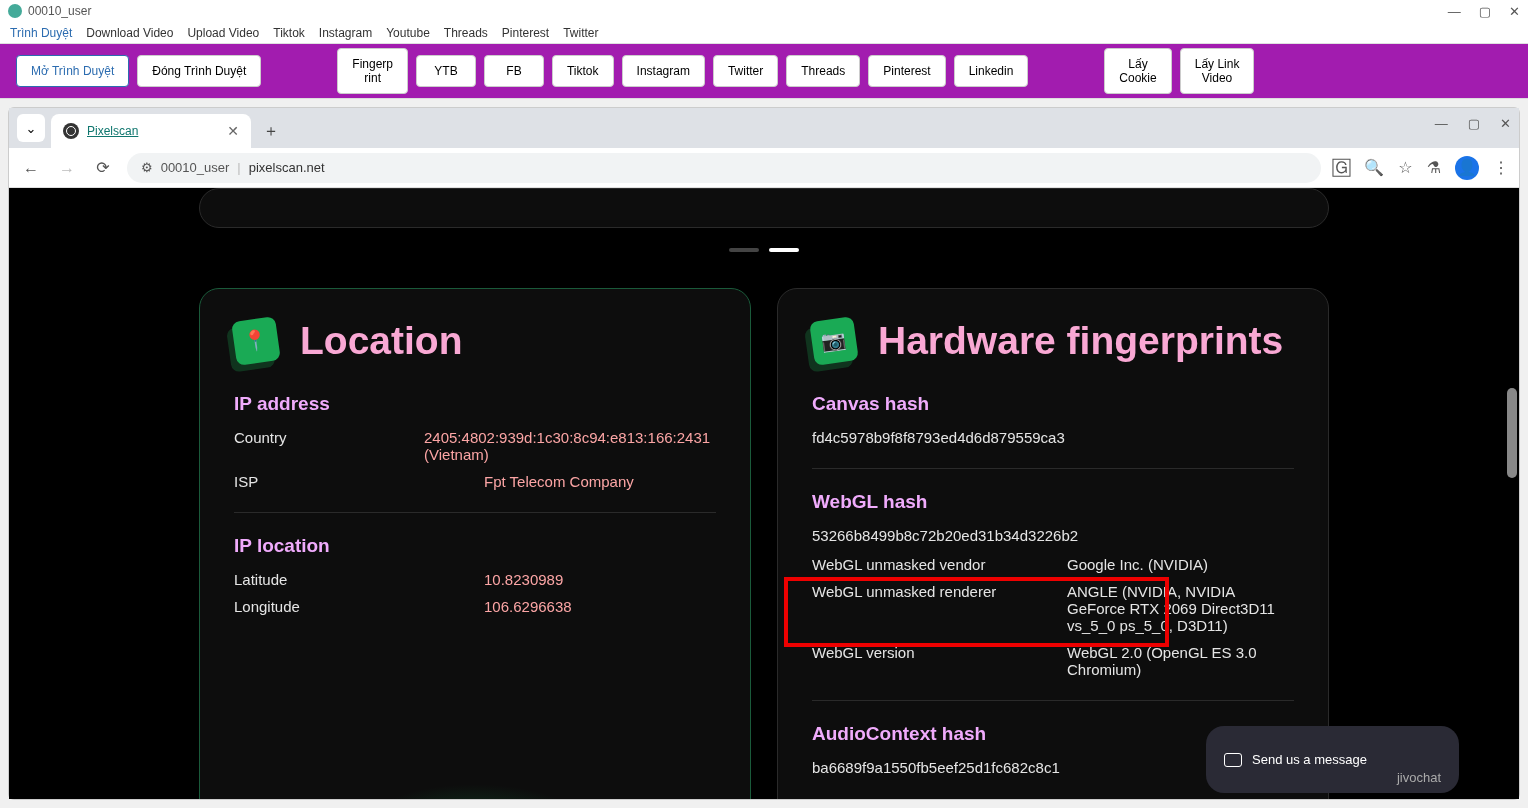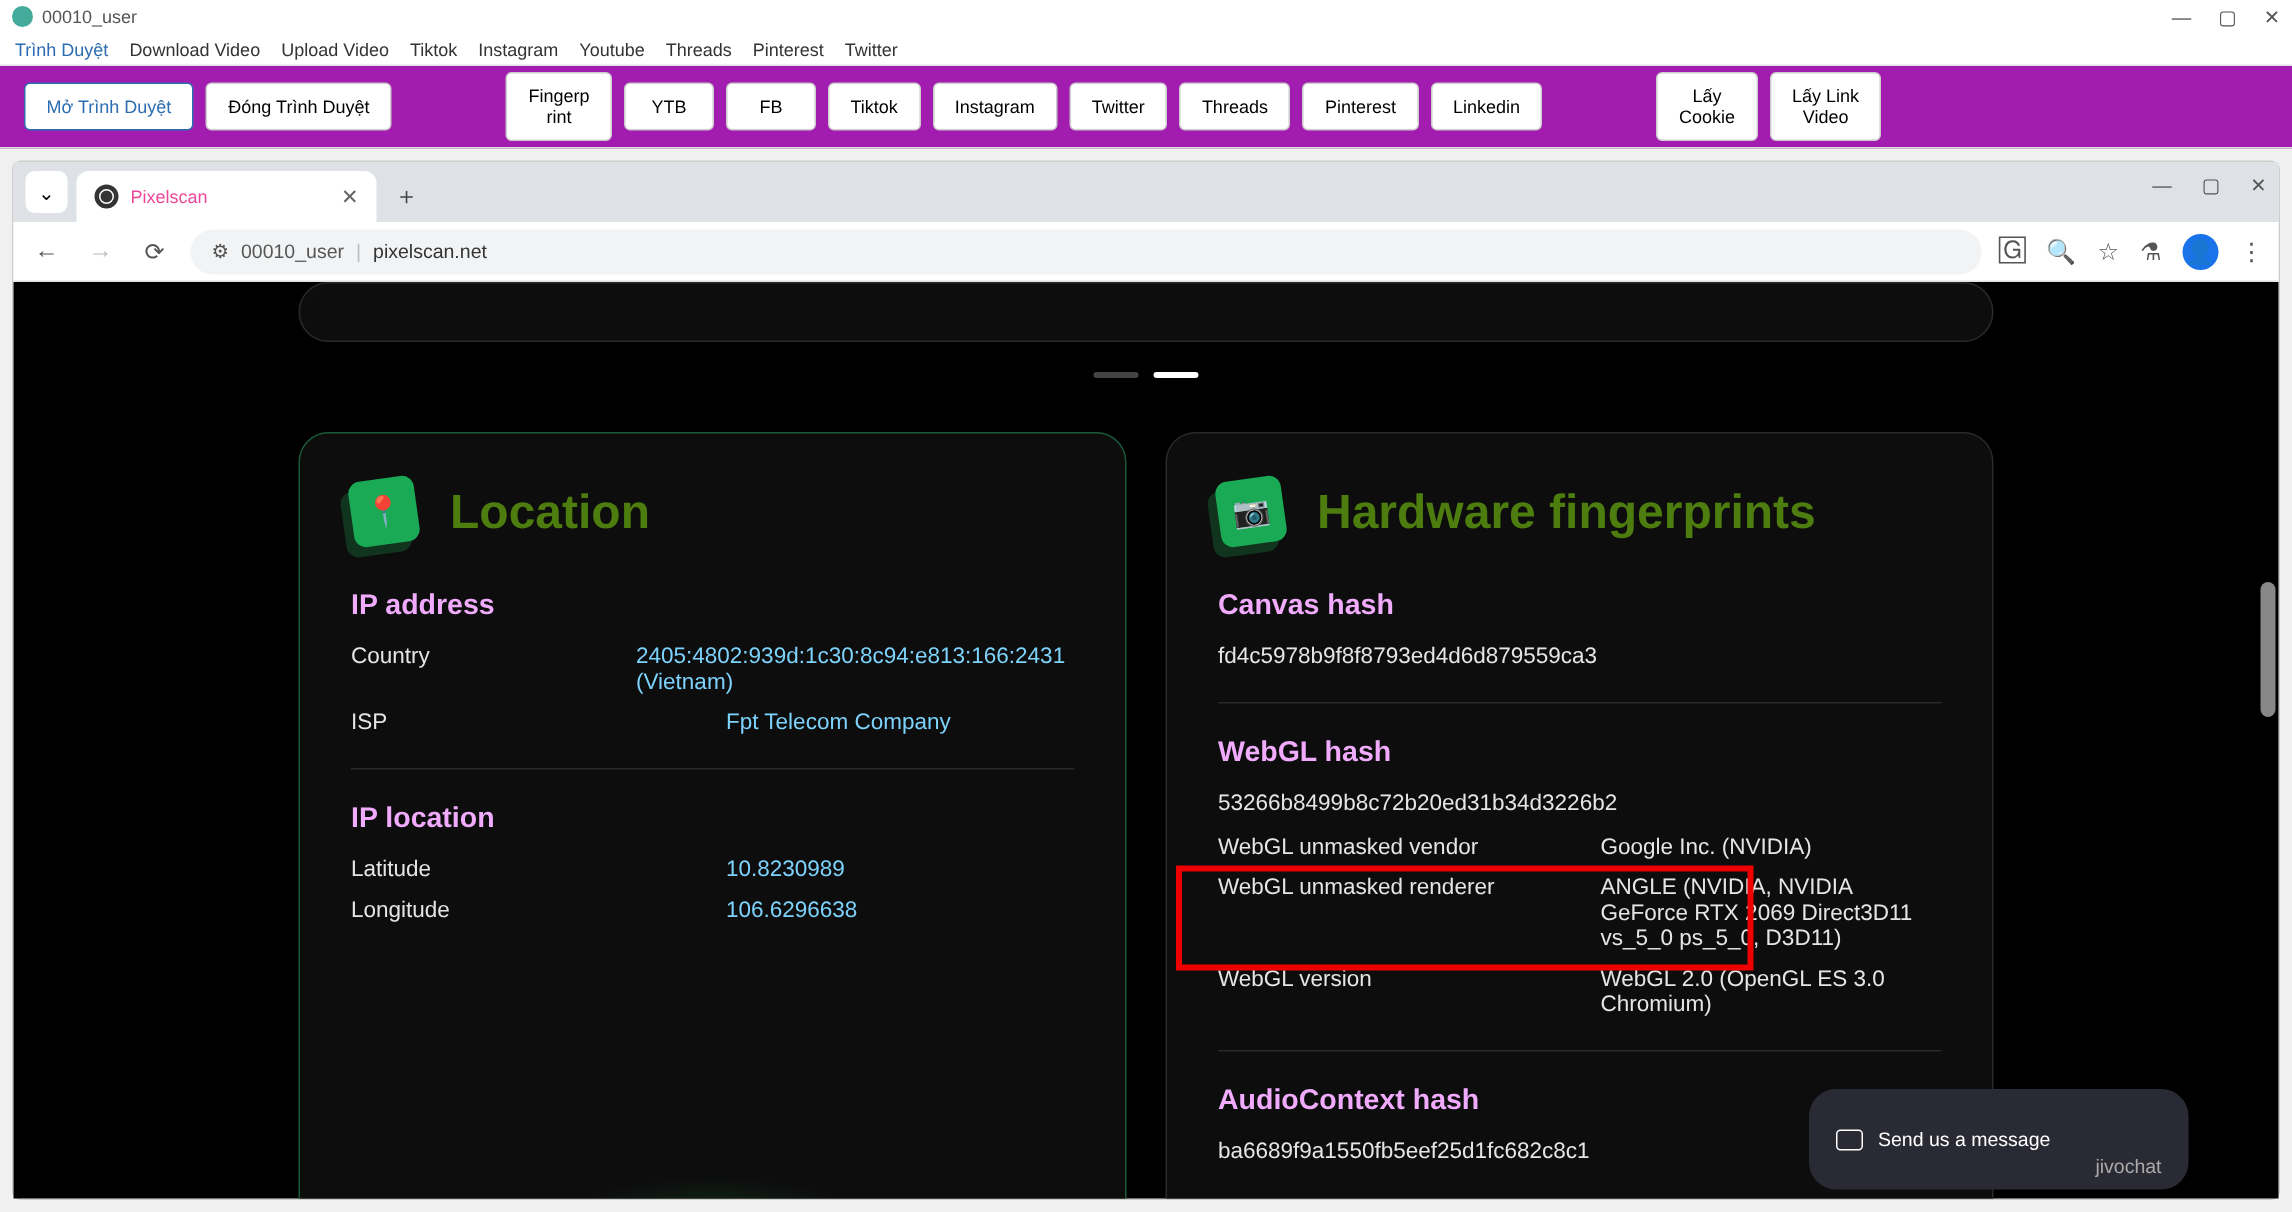--- a/index.html
+++ b/index.html
@@ -21,21 +21,21 @@
 .tool-btn.primary { border-color: #2c6cb0; color: #2c6cb0; }
 .tool-gap { width: 60px; }
 .tool-btn.multi { line-height: 1.2; white-space: pre-line; }
 
 .browser-frame { margin: 8px; background: #fff; border: 1px solid #ccc; border-radius: 6px; height: calc(100% - 115px); display: flex; flex-direction: column; }
 .tab-strip { height: 40px; background: #dee1e6; display: flex; align-items: flex-end; padding: 0 8px; position: relative; }
 .tab-dropdown { width: 28px; height: 28px; display: flex; align-items: center; justify-content: center; margin-bottom: 6px; margin-right: 6px; background: #fff; border-radius: 6px; cursor: pointer; }
 .tab { background: #fff; border-radius: 8px 8px 0 0; height: 34px; padding: 0 12px; display: flex; align-items: center; gap: 8px; min-width: 200px; }
 .tab-favicon { width: 16px; height: 16px; border-radius: 50%; background: #333; display: flex; align-items: center; justify-content: center; }
 .tab-favicon::after { content: ""; width: 8px; height: 8px; border-radius: 50%; border: 1.5px solid #fff; }
-.tab-title { font-size: 12px; color: #ec4899; flex: 1; }
+.tab-title { font-size: 12px; color: #0f766e; flex: 1; text-decoration: underline; }
 .tab-close { font-size: 14px; color: #666; cursor: pointer; }
 .tab-new { width: 28px; height: 28px; display: flex; align-items: center; justify-content: center; margin-bottom: 3px; margin-left: 6px; cursor: pointer; color: #444; font-size: 16px; }
 .tab-win-controls { position: absolute; right: 8px; top: 8px; display: flex; gap: 20px; color: #555; font-size: 13px; }
 
 .addr-bar { height: 40px; background: #fff; display: flex; align-items: center; padding: 0 10px; gap: 12px; border-bottom: 1px solid #e0e0e0; }
 .nav-btn { width: 24px; height: 24px; display: flex; align-items: center; justify-content: center; cursor: pointer; color: #555; font-size: 16px; }
 .addr-field { flex: 1; background: #f1f3f4; border-radius: 20px; height: 30px; display: flex; align-items: center; padding: 0 14px; gap: 8px; font-size: 13px; color: #555; }
 .addr-profile { display: flex; align-items: center; gap: 6px; color: #555; }
 .addr-url { color: #333; }
 .addr-icons { display: flex; gap: 14px; align-items: center; color: #555; }
@@ -50,26 +50,26 @@
 .slider-dots span { width: 30px; height: 4px; border-radius: 2px; background: #444; }
 .slider-dots span.on { background: #fff; }
 
 .cards-row { display: flex; gap: 26px; }
 .card { flex: 1; background: #0d0d0d; border: 1px solid #2a2a2a; border-radius: 20px; padding: 30px 34px; position: relative; min-height: 480px; }
 .card.left { border-color: #1a5a3a; }
 
 .card-header { display: flex; align-items: center; gap: 22px; margin-bottom: 30px; }
 .card-icon { width: 44px; height: 44px; background: #1aaa55; border-radius: 8px; transform: rotate(-8deg); position: relative; display: flex; align-items: center; justify-content: center; box-shadow: -6px 6px 0 rgba(26,170,85,0.25); }
 .card-icon .inner { color: #fff; font-size: 20px; }
-.card-title { font-size: 32px; font-weight: 700; color: #4d7c0f; }
+.card-title { font-size: 39px; font-weight: 700; color: #f9a8d4; }
 
 .section-heading { color: #f0abfc; font-size: 19px; font-weight: 600; margin-bottom: 14px; }
 .kv-row { display: flex; margin-bottom: 10px; font-size: 15px; }
 .kv-key { color: #e5e5e5; width: 190px; flex-shrink: 0; }
-.kv-val { color: #7dd3fc; flex: 1; }
+.kv-val { color: #fca5a5; flex: 1; }
 .hash-val { color: #e5e5e5; font-size: 15px; margin-bottom: 18px; word-break: break-all; }
 
 .divider { border: none; border-top: 1px solid #2a2a2a; margin: 22px 0; }
 
 .kv-row2 { display: flex; margin-bottom: 10px; font-size: 15px; }
 .kv-key2 { color: #e5e5e5; width: 255px; flex-shrink: 0; }
 .kv-val2 { color: #e5e5e5; flex: 1; }
 
 .highlight-box { position: absolute; border: 4px solid #e00; left: 775px; top: 389px; width: 385px; height: 70px; pointer-events: none; }
 

